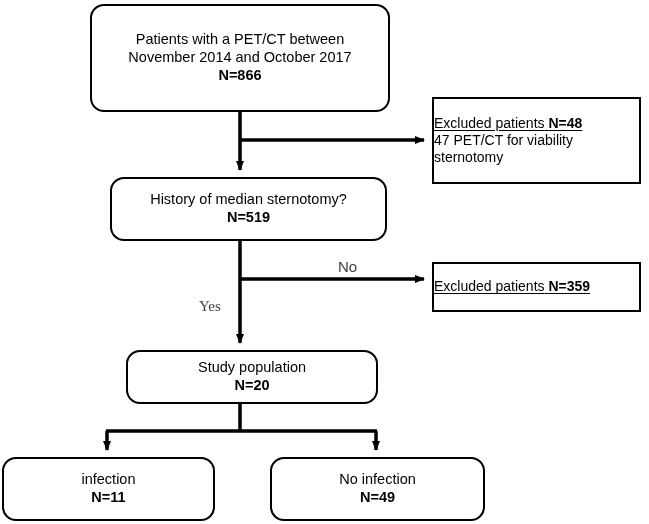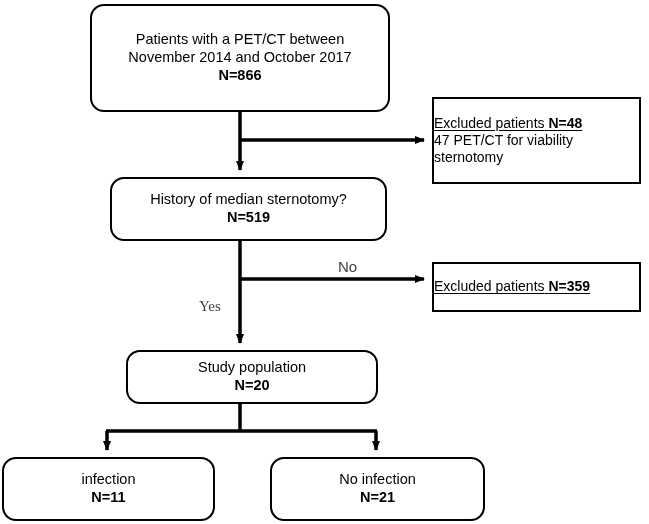--- a/index.html
+++ b/index.html
@@ -114,19 +114,19 @@
     <span class="line bold">N=20</span>
   </div>
 
   <div class="node-box rounded" style="left:2px; top:457px; width:213px; height:64px;">
     <span class="line">infection</span>
     <span class="line bold">N=11</span>
   </div>
 
   <div class="node-box rounded" style="left:270px; top:457px; width:215px; height:64px;">
     <span class="line">No infection</span>
-    <span class="line bold">N=21</span>
+    <span class="line bold">N=49</span>
   </div>
 
   <div class="edge-label" style="left:338px; top:258px;">No</div>
   <div class="edge-label" style="left:199px; top:298px;font-family:Liberation Serif, serif;">Yes</div>
 
 </div>
 
 </body></html>

